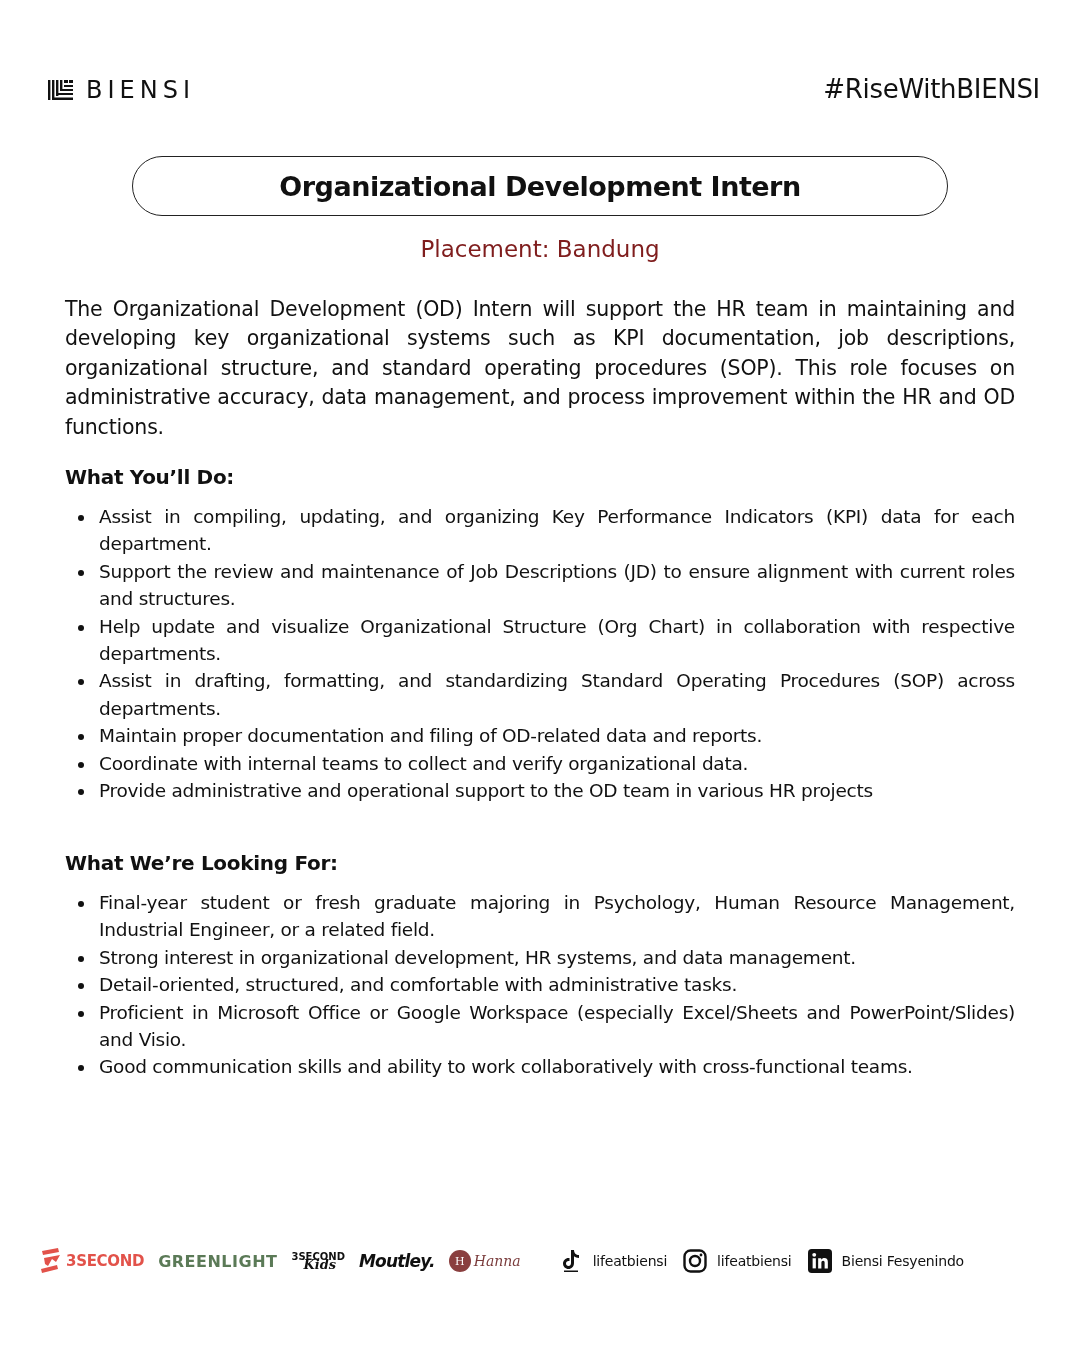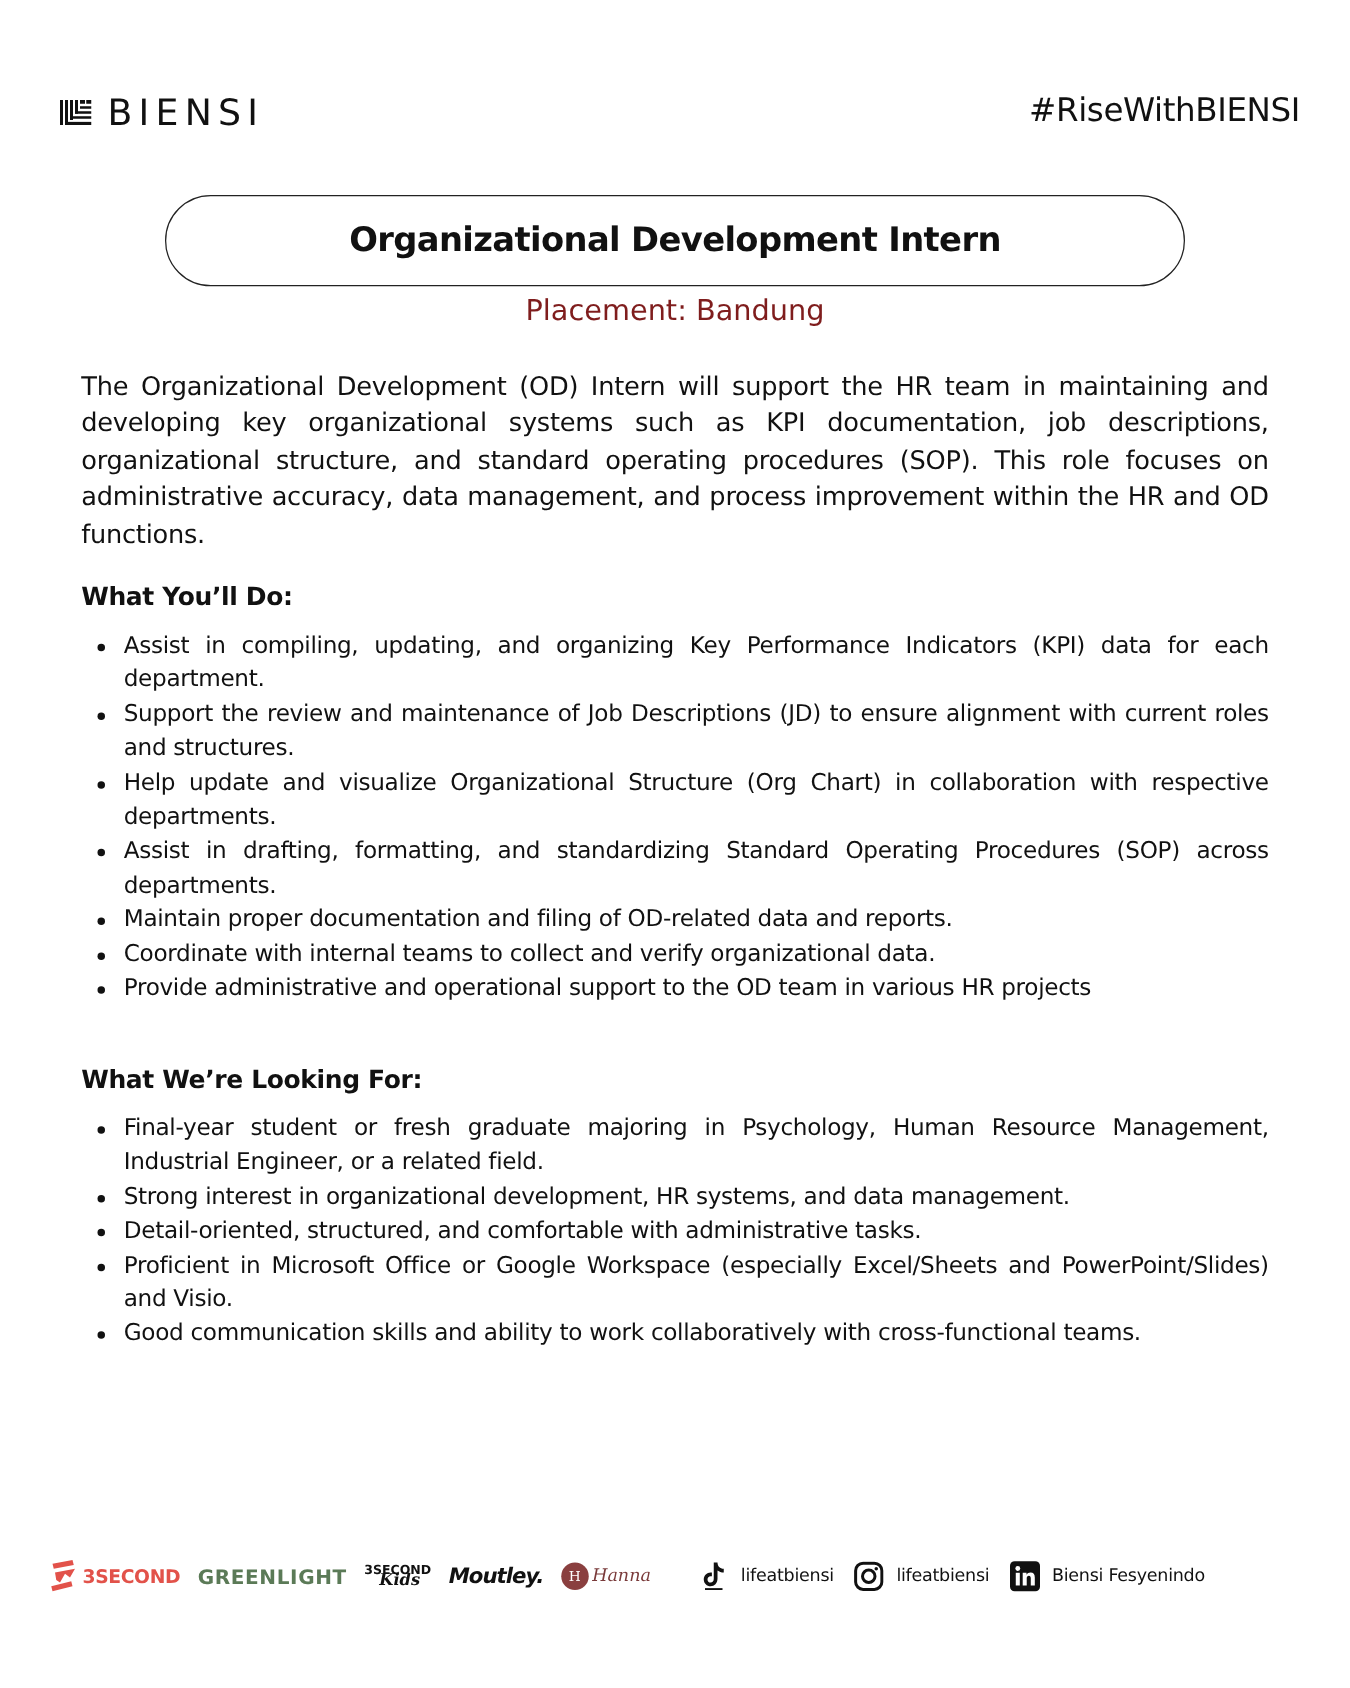--- a/index.html
+++ b/index.html
@@ -2,24 +2,24 @@
 <html><head>
 <meta charset="utf-8">
 <style>
   * { box-sizing: border-box; margin: 0; padding: 0; }
   html, body { width: 1080px; height: 1350px; background: #ffffff; overflow: hidden; }
   body { position: relative; font-family: "Liberation Sans", "DejaVu Sans", sans-serif; color: #111111; }
 
   .header { position: absolute; top: 72px; left: 48px; right: 40px; height: 40px; }
   .brand { position: absolute; left: 0; top: 4px; display: flex; align-items: center; }
   .brand-mark { width: 26px; height: 20px; margin-right: 12px; }
-  .brand-name { font-family: "DejaVu Sans", sans-serif; font-size: 29px; letter-spacing: 5px; font-weight: normal; color: #111; line-height: 28px; }
+  .brand-name { font-family: "DejaVu Sans", sans-serif; font-size: 24px; letter-spacing: 5px; font-weight: normal; color: #111; line-height: 28px; }
   .hashtag { position: absolute; right: 0; top: 2px; font-size: 26px; font-family: "DejaVu Sans", sans-serif; color: #111; letter-spacing: -0.3px; }
 
-  .title-box { position: absolute; left: 132px; top: 156px; width: 816px; height: 73px; border: 1.5px solid #222; border-radius: 39px; display: flex; align-items: center; justify-content: center; }
+  .title-box { position: absolute; left: 132px; top: 156px; width: 816px; height: 60px; border: 1.5px solid #222; border-radius: 39px; display: flex; align-items: center; justify-content: center; }
   .title-text { font-family: "DejaVu Sans", sans-serif; font-weight: bold; font-size: 27px; color: #111; letter-spacing: -0.5px; }
   .placement { position: absolute; left: 0; right: 0; top: 236px; text-align: center; font-family: "DejaVu Sans", sans-serif; font-size: 23px; color: #7f1d1d; }
 
   .content { position: absolute; left: 65px; width: 950px; }
   .intro { top: 295px; font-family: "DejaVu Sans", sans-serif; font-size: 20.5px; line-height: 29.4px; text-align: justify; color: #111; letter-spacing: -0.2px; }
 
   .section-title { font-family: "DejaVu Sans", sans-serif; font-weight: bold; font-size: 20px; color: #111; letter-spacing: -0.3px; }
   .sec1-title { top: 465px; }
   .sec2-title { top: 851px; }
 

